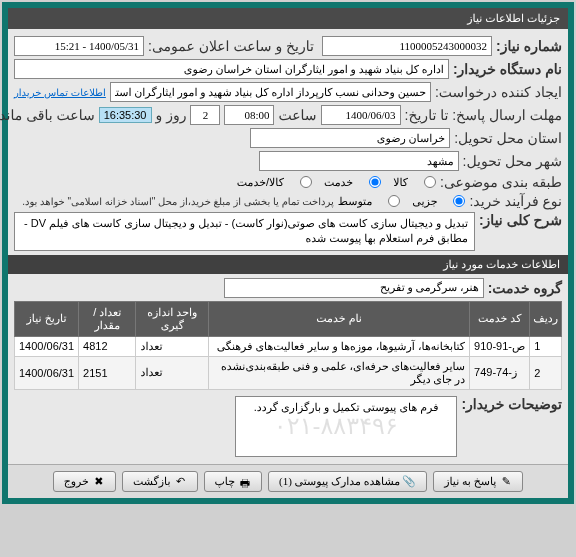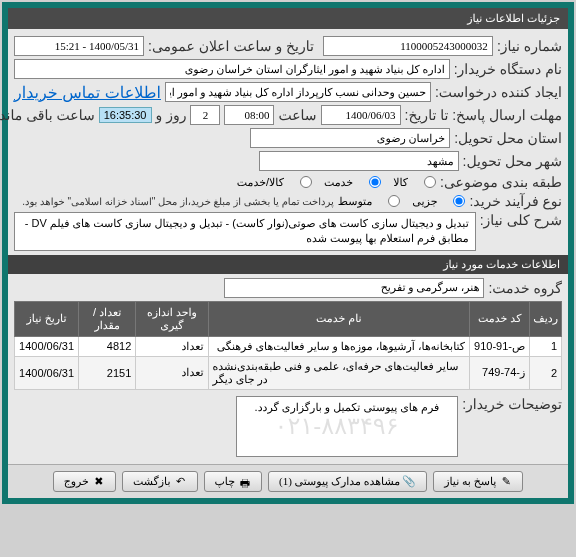--- a/index.html
+++ b/index.html
@@ -29,35 +29,35 @@
   display: flex;
   align-items: center;
   margin: 3px 0;
   gap: 4px;
 }
 .label {
   color: #333;
   font-size: 14px;
   white-space: nowrap;
 }
-.label-bold { font-weight: normal; }
+.label-bold { font-weight: bold; }
 .input {
   border: 1px solid #888;
   background: #fff;
   padding: 2px 4px;
   font-size: 11px;
   font-family: Tahoma;
   height: 20px;
 }
 .input-long { flex: 1; }
 .link {
   color: #0066cc;
   text-decoration: underline;
   cursor: pointer;
-  font-size: 16px;
+  font-size: 10px;
 }
 .radio-group {
   display: flex;
   gap: 12px;
   align-items: center;
 }
 .radio-item {
   display: flex;
   align-items: center;
   gap: 16px;
@@ -93,21 +93,21 @@
   background: #5a5a5a;
   color: #fff;
   padding: 4px 3px;
   border: 1px solid #777;
   font-weight: normal;
   text-align: center;
 }
 table.data-table td {
   padding: 3px 4px;
   border: 1px solid #ccc;
-  text-align: right;
+  text-align: left;
 }
 table.data-table tr:nth-child(even) td { background: #f4f4f4; }
 .bottom-note {
   border: 1px solid #888;
   background: #fff;
   padding: 4px 18px;
   min-height: 28px;
   font-size: 11px;
 }
 .watermark-area {
@@ -265,21 +265,21 @@
             <td>1</td>
             <td>ص-91-910</td>
             <td style="text-align: right;">کتابخانه‌ها، آرشیوها، موزه‌ها و سایر فعالیت‌های فرهنگی</td>
             <td>تعداد</td>
             <td>4812</td>
             <td>1400/06/31</td>
           </tr>
           <tr>
             <td>2</td>
             <td>ز-74-749</td>
-            <td style="text-align: left;">سایر فعالیت‌های حرفه‌ای، علمی و فنی طبقه‌بندی‌نشده در جای دیگر</td>
+            <td style="text-align: right; font-family: Liberation Serif, serif;">سایر فعالیت‌های حرفه‌ای، علمی و فنی طبقه‌بندی‌نشده در جای دیگر</td>
             <td>تعداد</td>
             <td>2151</td>
             <td>1400/06/31</td>
           </tr>
         </tbody>
     </table>
 
     <div class="row" style="align-items:flex-start;margin-top:6px">
       <span class="label label-bold">توضیحات خریدار:</span>
       <div class="bottom-note">

